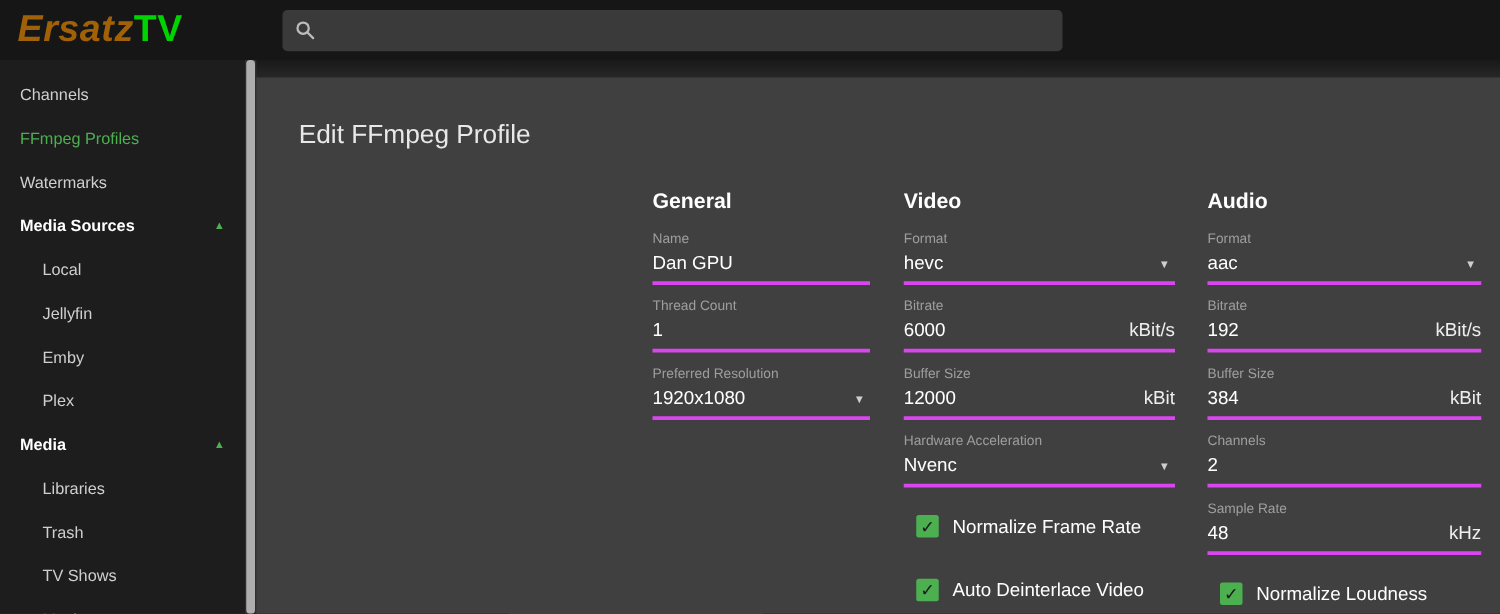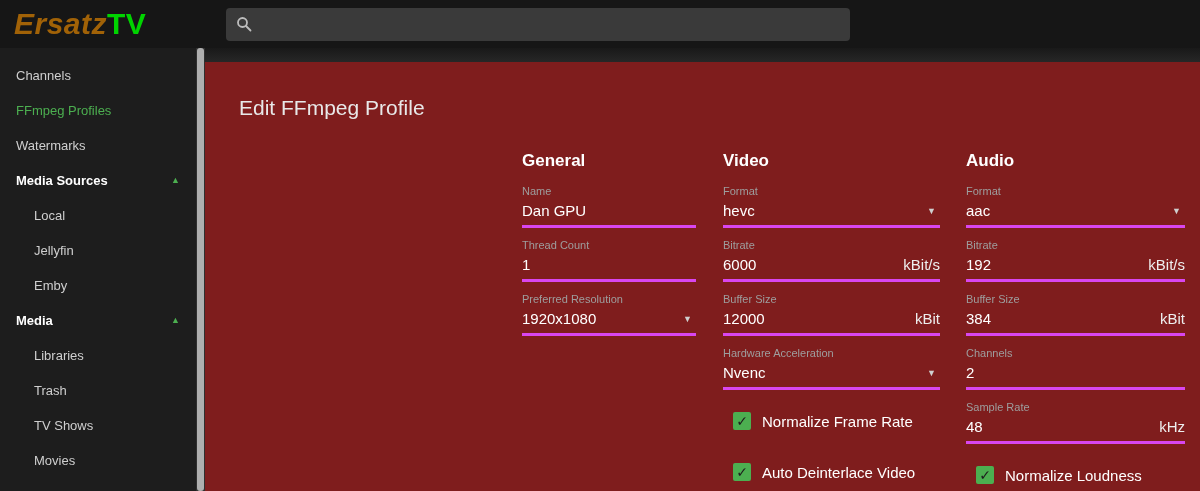--- a/index.html
+++ b/index.html
@@ -69,21 +69,21 @@
     background: #2f2f2f;
   }
   .scrollbar .thumb {
     position: absolute; top: 0; bottom: 0; left: 1px; width: 7px;
     background: #aeaeae; border-radius: 3px;
   }
 
   
   .main {
     position: absolute; top: 48px; left: 205px; right: 0; bottom: 0;
-    background: #7f1d1d;
+    background: #404040;
   }
   .main::before {
     content: ""; position: absolute; top: 0; left: 0; right: 0; height: 14px;
     background: linear-gradient(#191919, #272727);
     pointer-events: none;
   }
   .page-title {
     position: absolute; top: 48px; left: 34px;
     font-size: 21px; font-weight: 400; color: #e8e8e8;
   }
@@ -172,20 +172,23 @@
   </div>
   <div class="nav-item sub">
     <span>Local</span>
   </div>
   <div class="nav-item sub">
     <span>Jellyfin</span>
   </div>
   <div class="nav-item sub">
     <span>Emby</span>
   </div>
+  <div class="nav-item sub">
+    <span>Plex</span>
+  </div>
   <div class="nav-item group">
     <span>Media</span>
     <span class="caret">▲</span>
   </div>
   <div class="nav-item sub">
     <span>Libraries</span>
   </div>
   <div class="nav-item sub">
     <span>Trash</span>
   </div>

